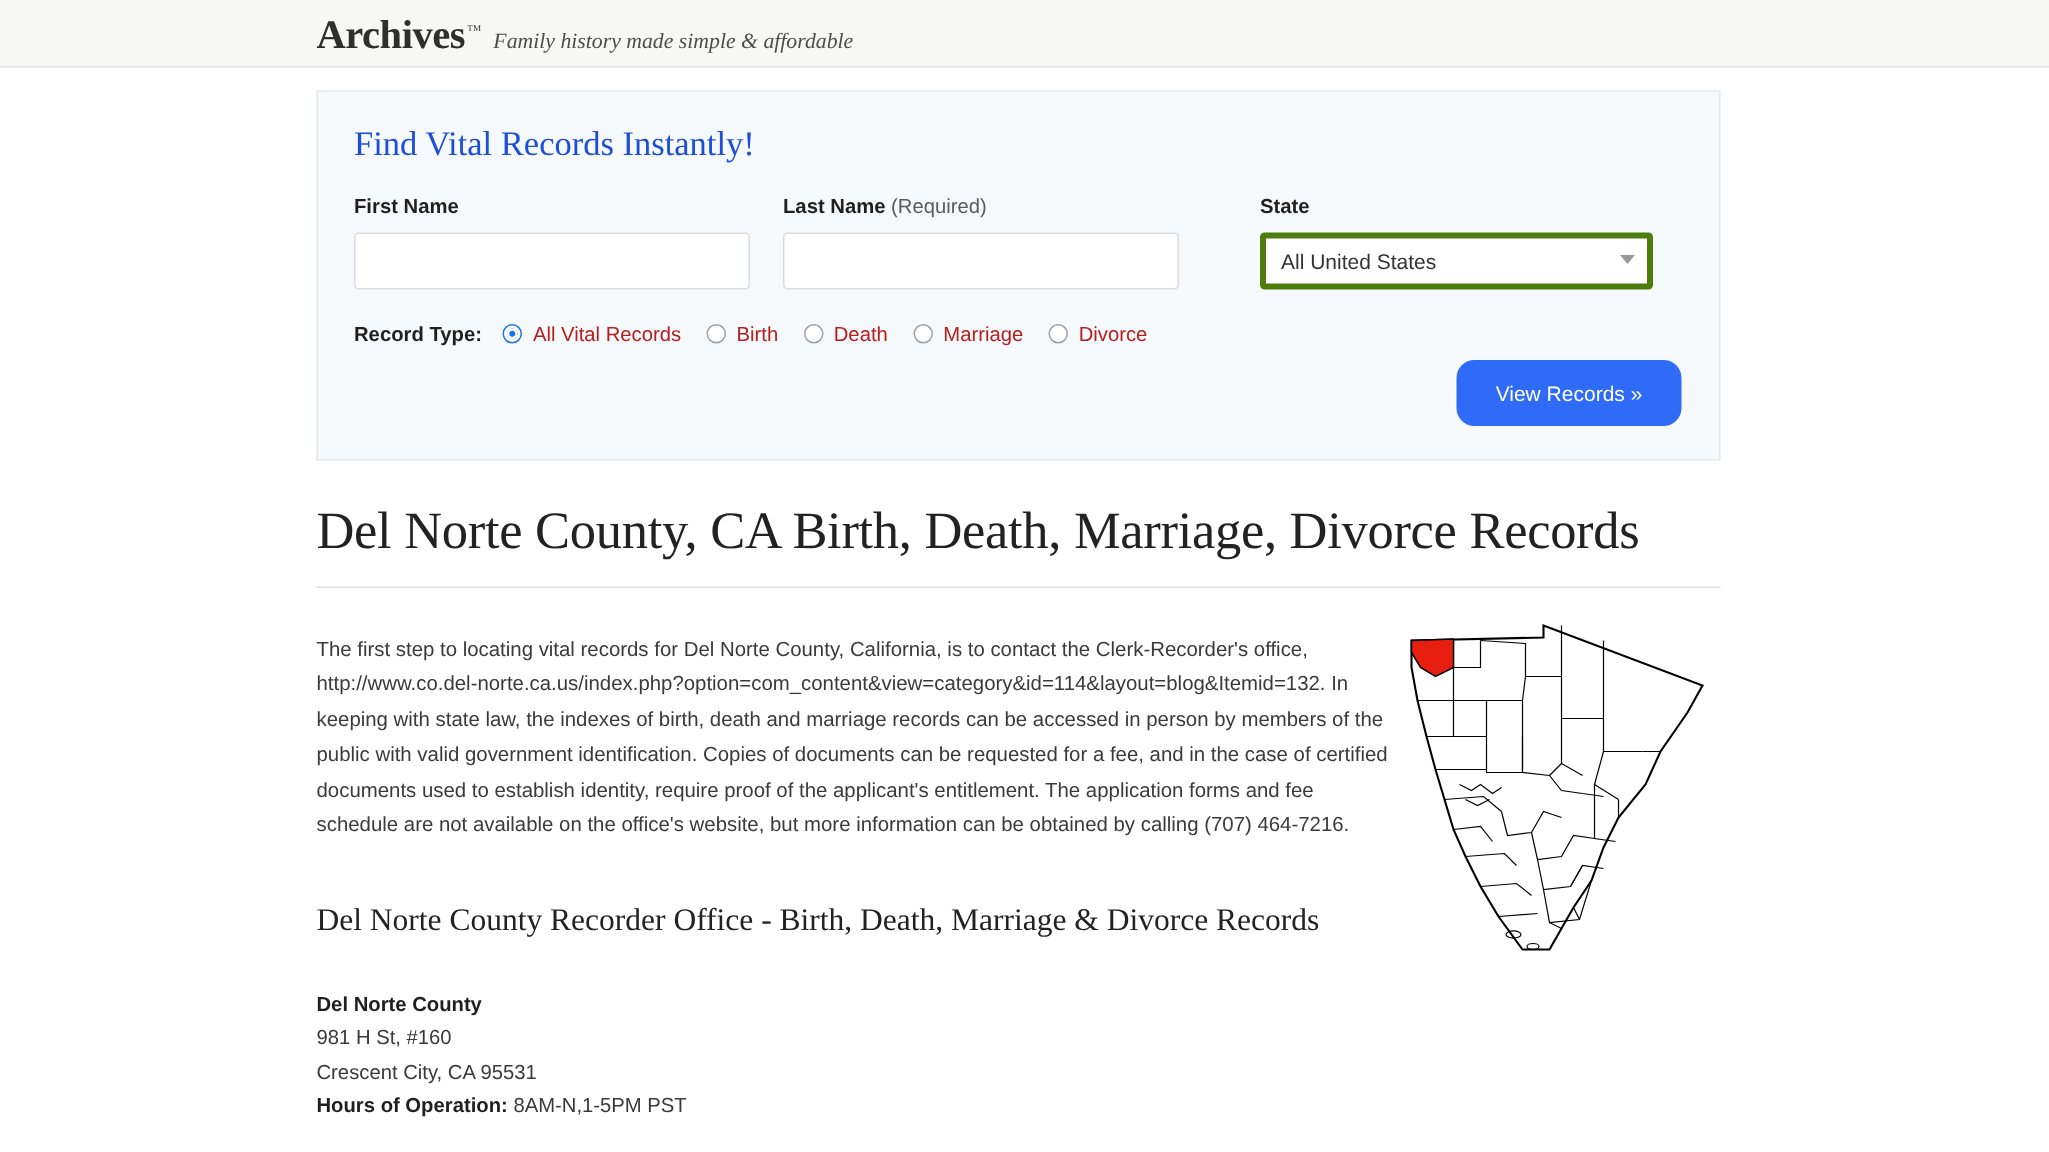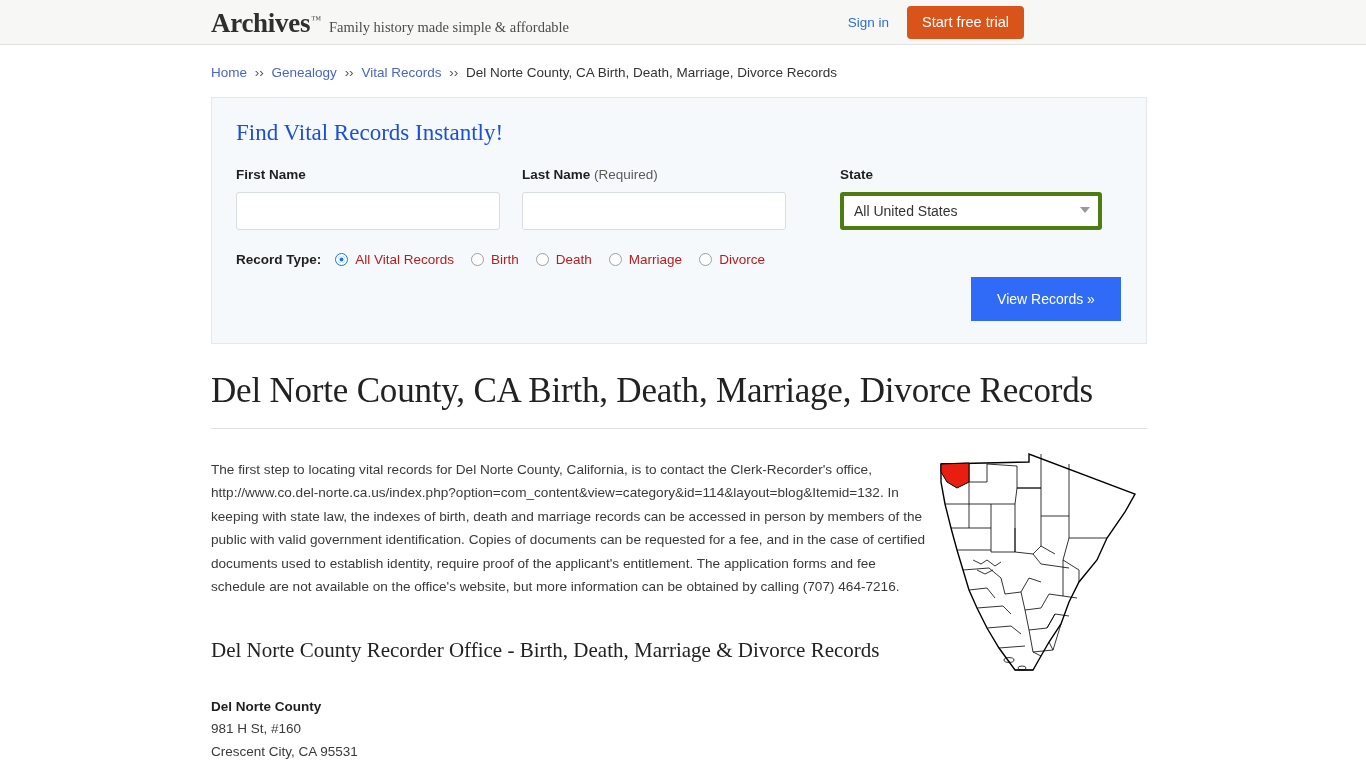--- a/index.html
+++ b/index.html
@@ -46,20 +46,21 @@
     font-family: "Liberation Serif", serif;
     font-size: 10px;
     color: #4a4a4a;
     vertical-align: super;
     position: relative;
     top: -9px;
     margin-left: 1px;
   }
   .brand-tagline {
     font-family: "Liberation Serif", serif;
+    font-style: italic;
     font-size: 14.5px;
     color: #4c4c4c;
     margin-left: 8px;
   }
   .header-right {
     position: absolute;
     right: 219px;
     top: 0;
     height: 45px;
     display: flex;
@@ -240,21 +241,21 @@
   }
 
   .view-records-button {
     position: absolute;
     right: 25px;
     bottom: 22px;
     background: #2f6bf6;
     color: #ffffff;
     font-size: 14px;
     border: none;
-    border-radius: 0;
+    border-radius: 12px;
     width: 150px;
     height: 44px;
     cursor: pointer;
     font-family: "Liberation Sans", sans-serif;
   }
 
   
   .page-title {
     font-family: "Liberation Serif", serif;
     font-size: 35px;
@@ -305,39 +306,26 @@
 </head>
 <body>
 
 <div class="site-header">
   <div class="header-inner">
     <div class="brand">
       <span class="brand-name">Archives</span>
       <span class="brand-tm">™</span>
       <span class="brand-tagline">Family history made simple &amp; affordable</span>
     </div>
-    <div class="header-right">
-      <a class="signin-link">Sign in</a>
-      <button class="trial-button">Start free trial</button>
-    </div>
   </div>
 </div>
 
 <div class="page">
   <div class="content">
 
-    <div class="breadcrumb">
-      <a>Home</a>
-      <span class="sep">››</span>
-      <a>Genealogy</a>
-      <span class="sep">››</span>
-      <a>Vital Records</a>
-      <span class="sep">››</span>
-      <span class="current">Del Norte County, CA Birth, Death, Marriage, Divorce Records</span>
-    </div>
 
     <div class="search-panel">
       <h2 class="panel-title">Find Vital Records Instantly!</h2>
 
       <div class="field-row">
         <div class="field name">
           <label class="field-label">First Name</label>
           <input class="text-input" type="text" placeholder="" style="">
         </div>
 

